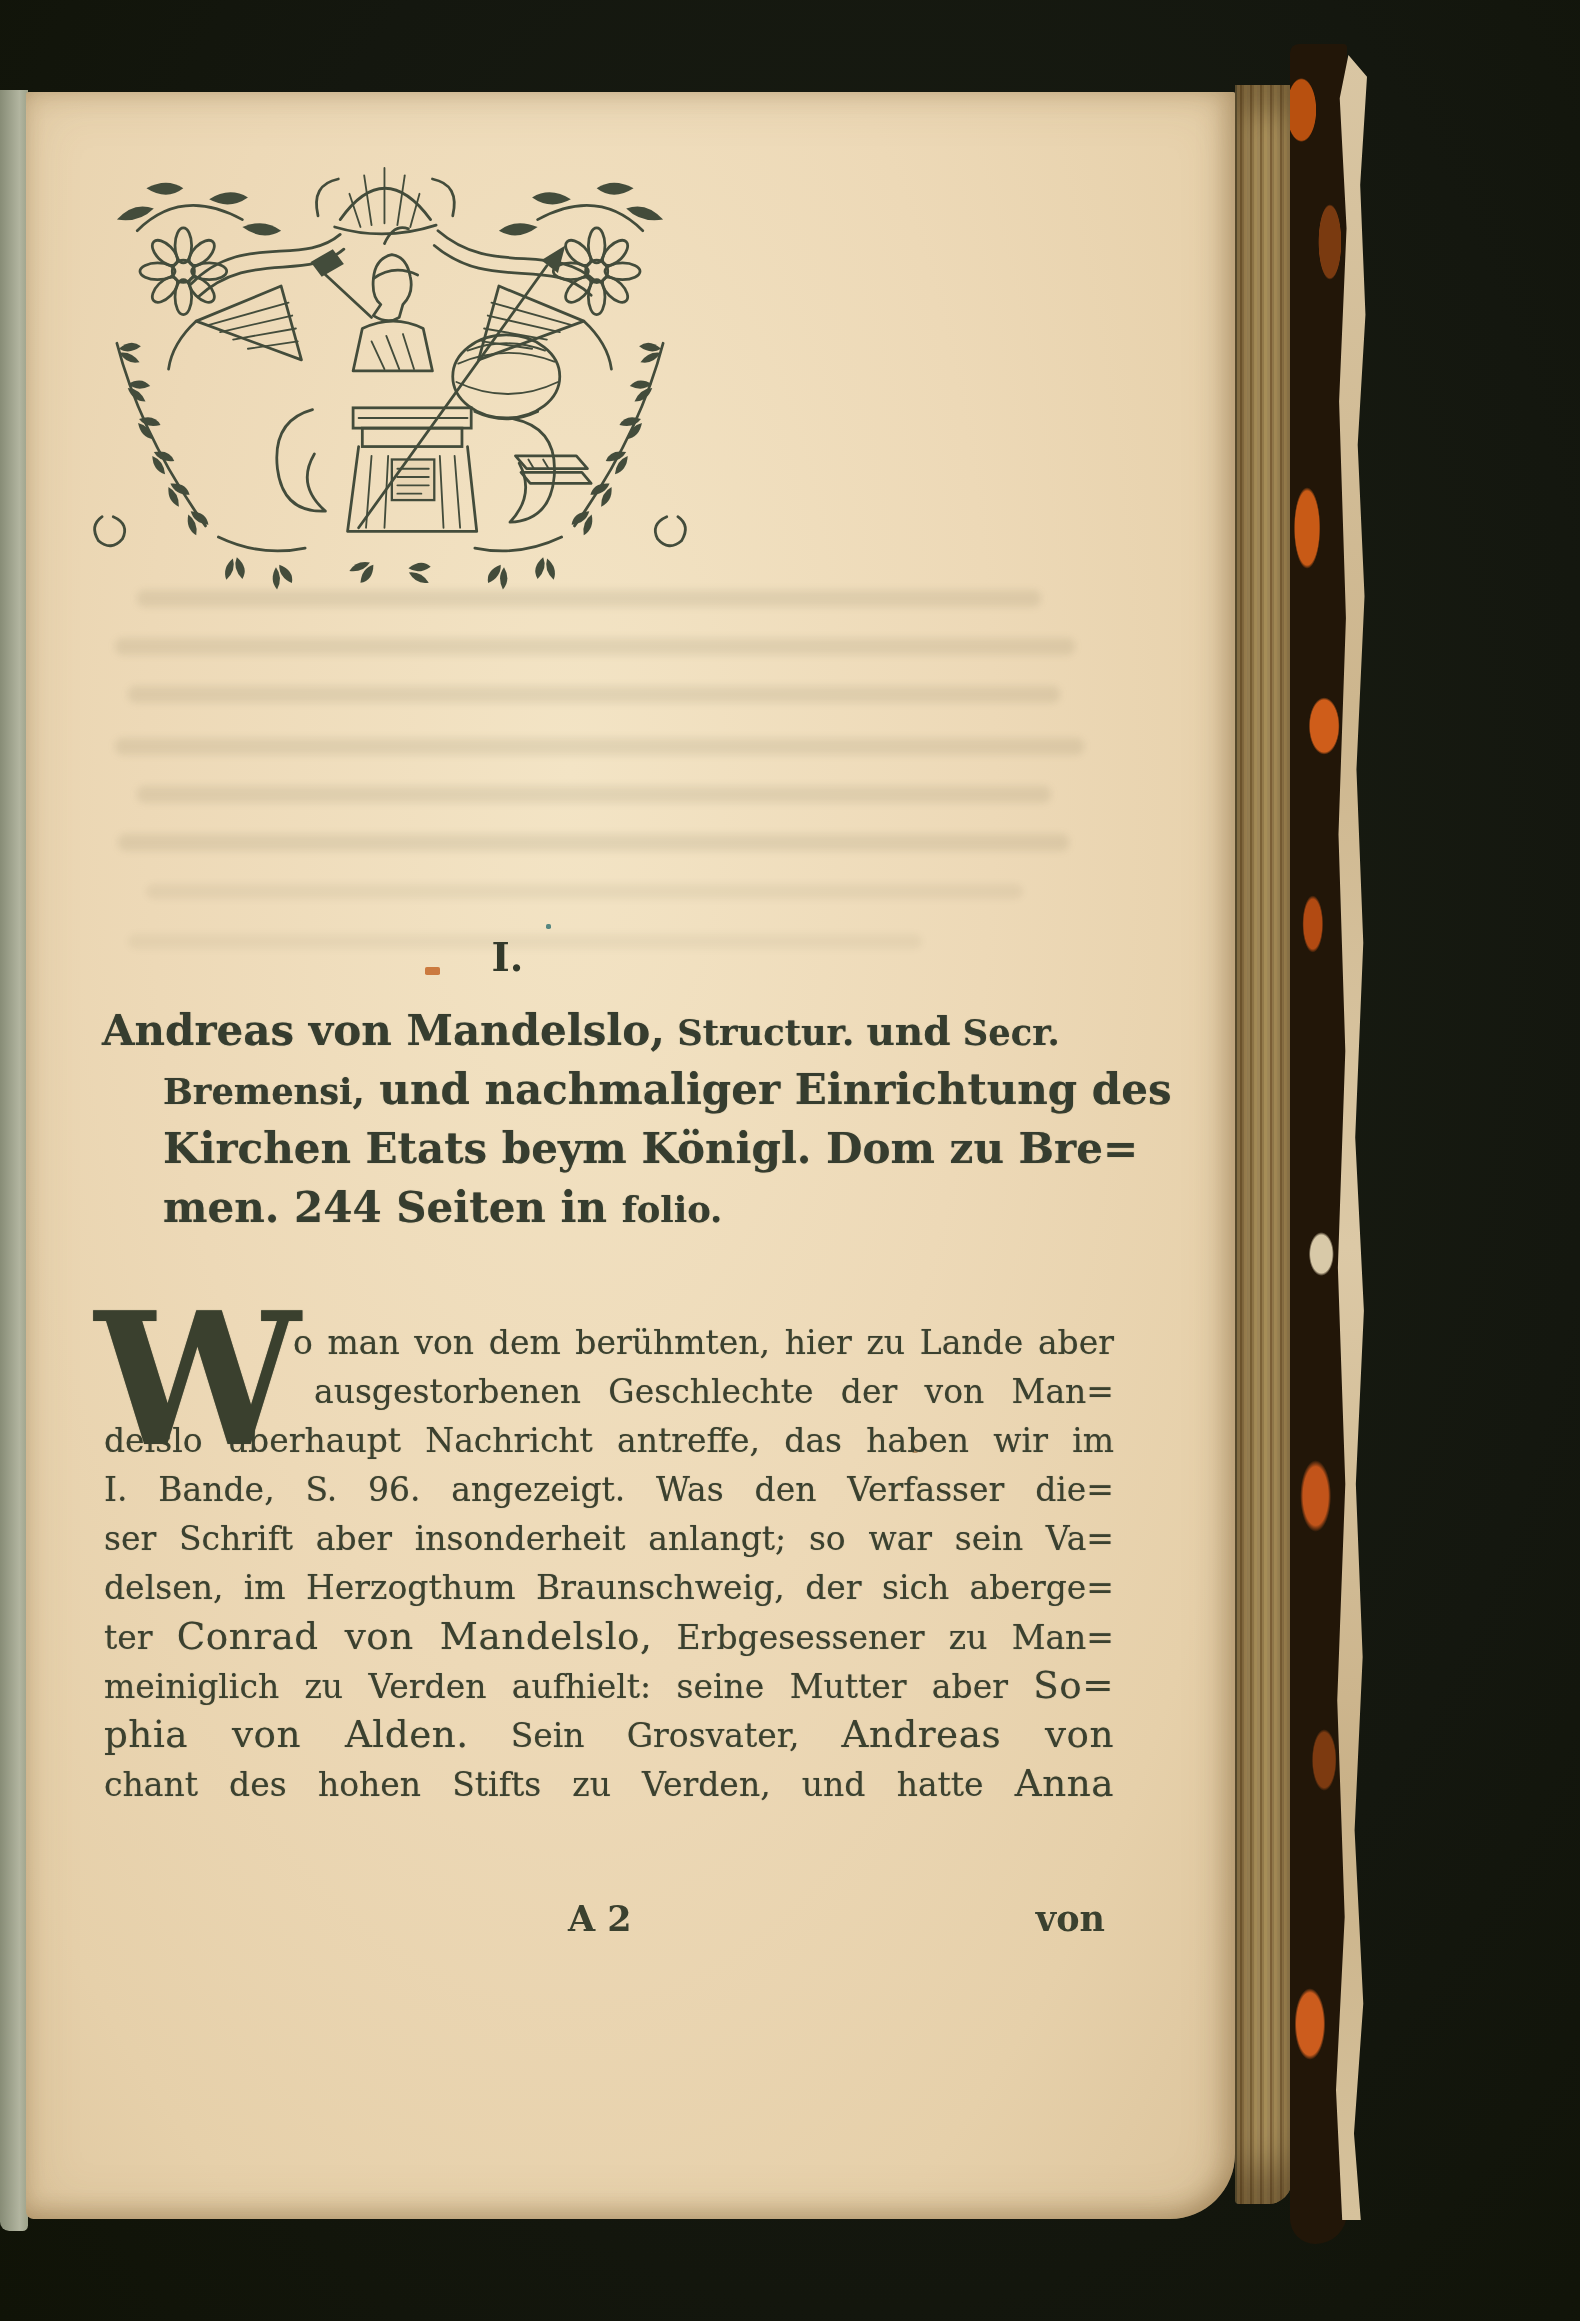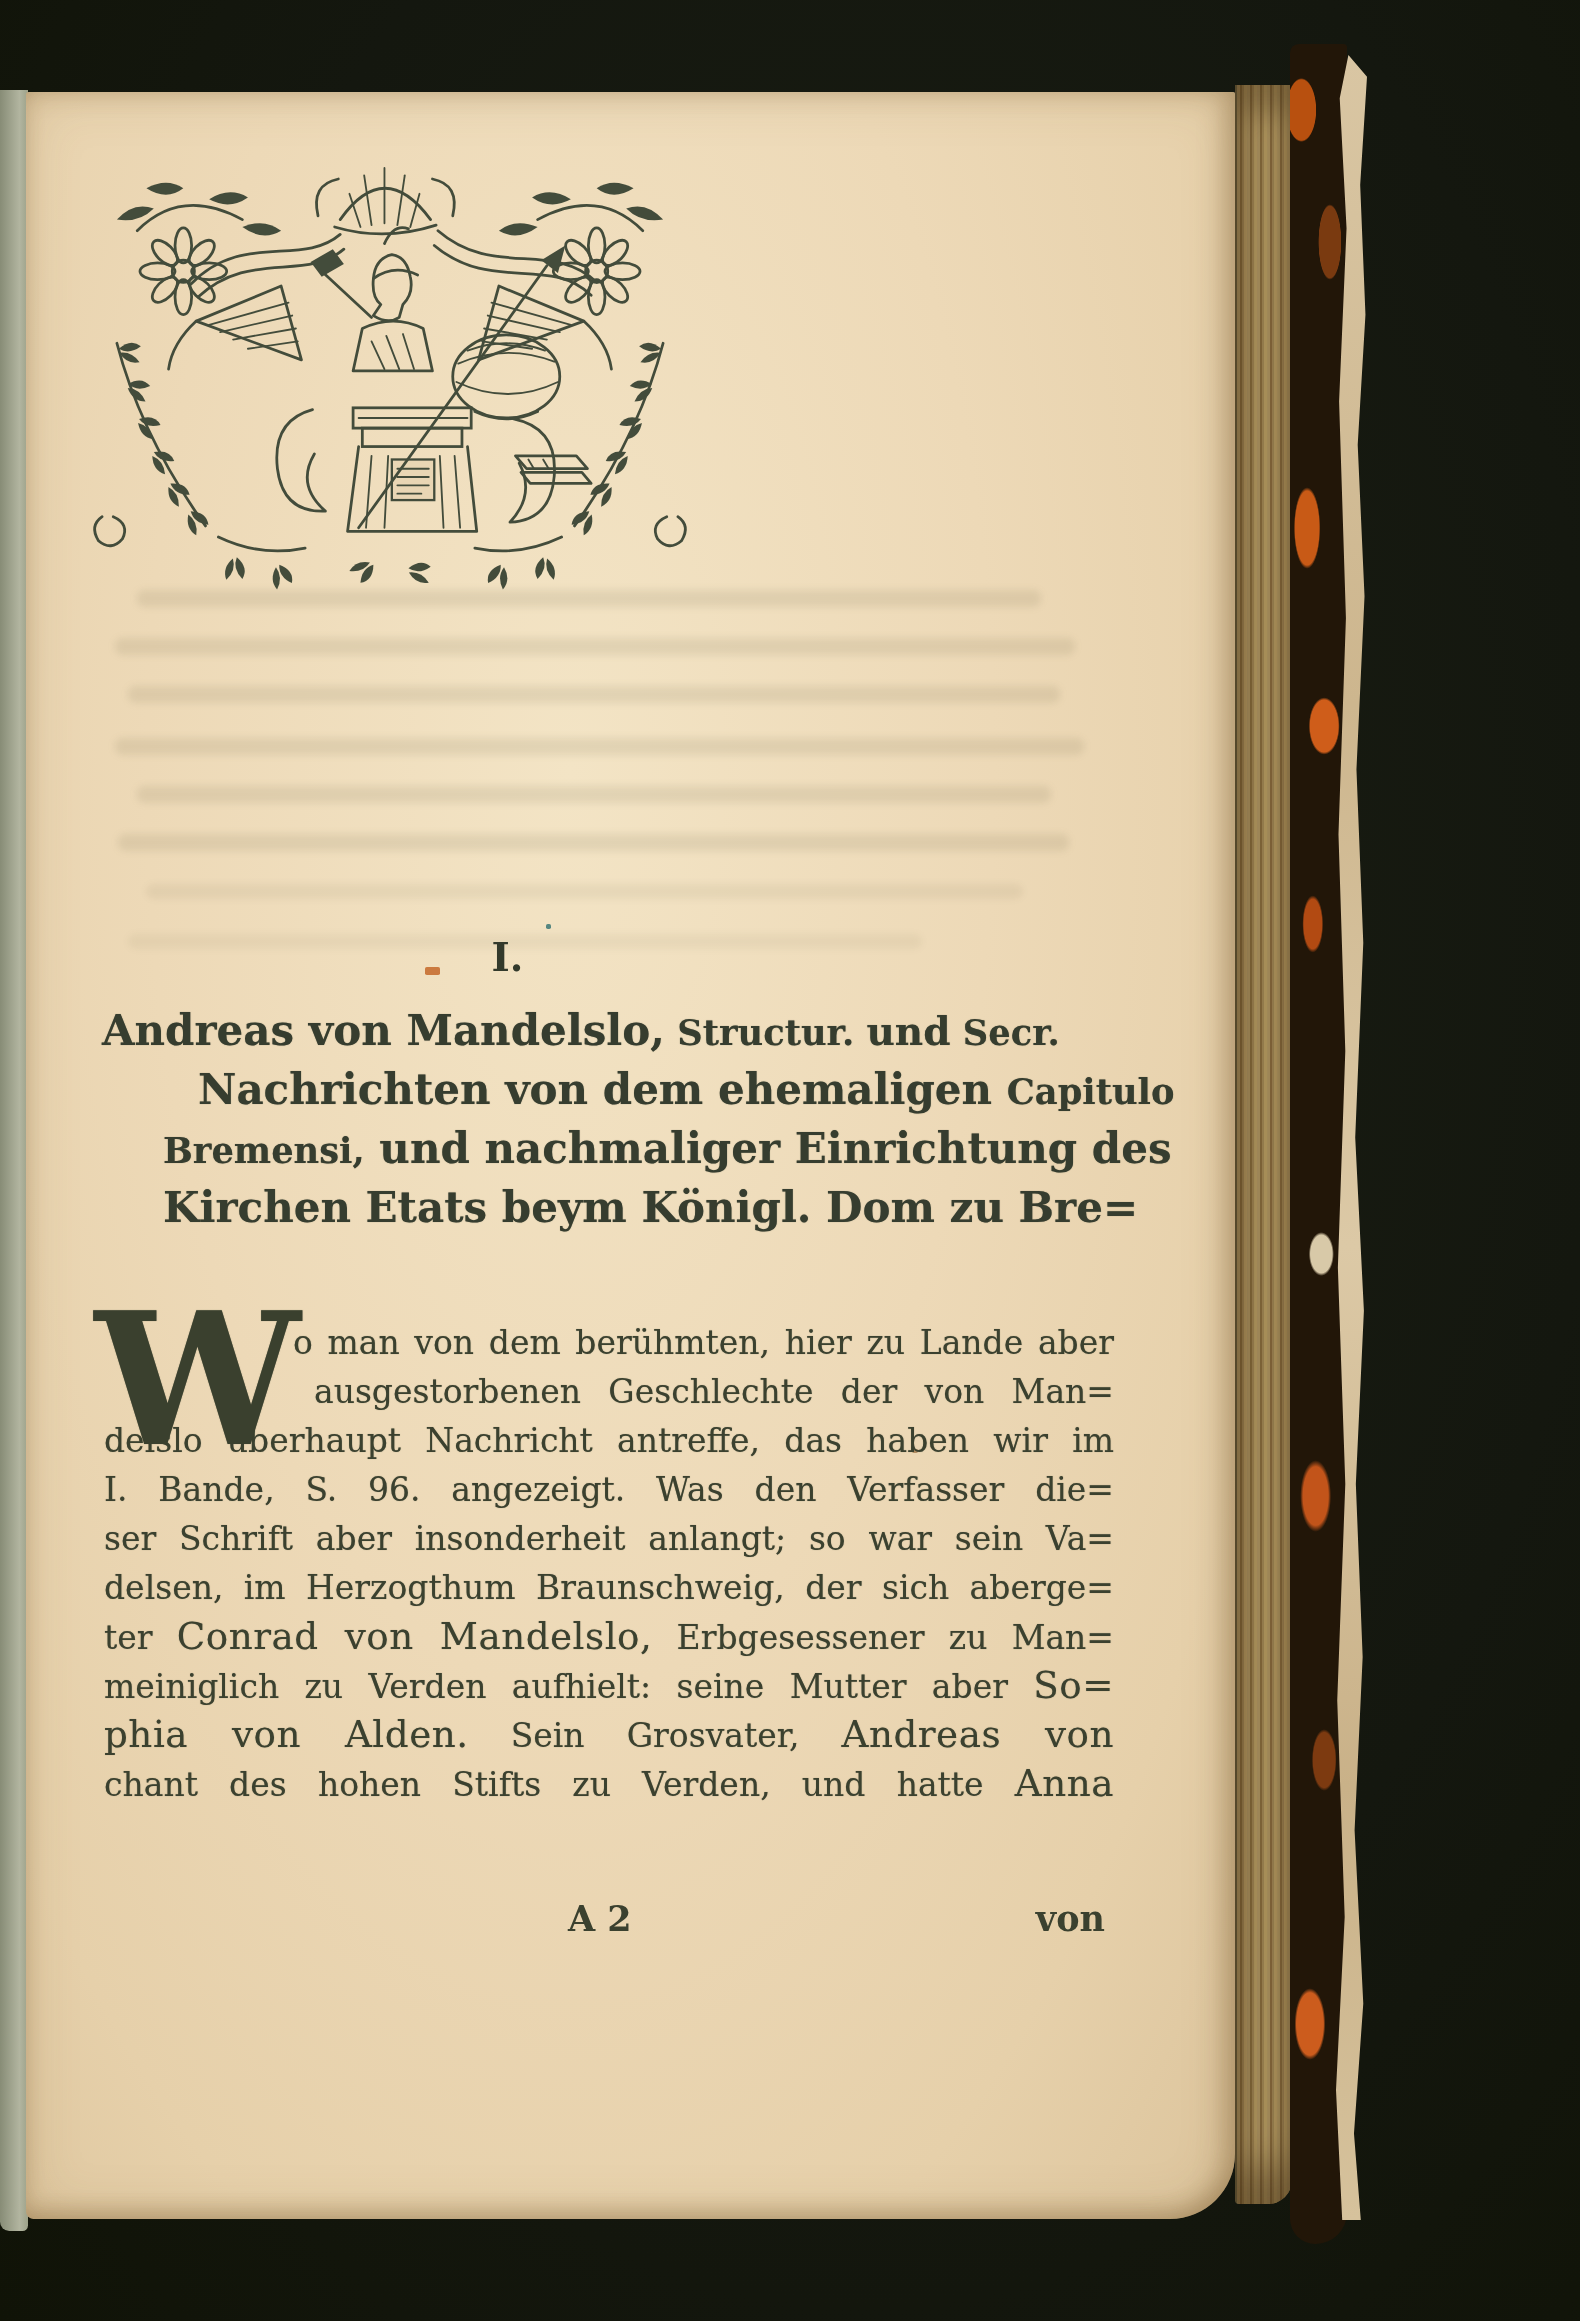--- a/index.html
+++ b/index.html
@@ -195,23 +195,23 @@
     <div class="ghost" style="left:102px;top:842px;width:794px;height:14.8px;opacity:.6;"></div>
 
     <div class="speck" style="left:399px;top:875px;width:14.8px;height:8.3px;background:#c2601f;opacity:.8;"></div>
     <div class="speck" style="left:520px;top:832px;width:4.6px;height:4.6px;background:#2e6f6f;opacity:.8;"></div>
     <div class="speck" style="left:886px;top:1357px;width:5.5px;height:3.7px;background:#8a5a28;opacity:.6;"></div>
 
     <div class="section-number">I.</div>
 
     <div class="heading">
       <div class="h-line"><span class="seg-fb">Andreas von Mandelslo,</span><span class="seg-ant"> Structur. </span><span class="seg-f">und</span><span class="seg-ant"> Secr.</span></div>
-      <div class="h-line h-ind1"><span class="seg-fb">Nachrichten von dem ehemaligen </span><span class="seg-ant">Capitulo</span></div>
       <div class="h-line h-ind2"><span class="seg-ant">Bremensi,</span><span class="seg-fb"> und nachmaliger Einrichtung des</span></div>
       <div class="h-line h-ind2"><span class="seg-fb">Kirchen Etats beym Königl. Dom zu Bre=</span></div>
+      <div class="h-line h-ind2"><span class="seg-fb">men. 244 Seiten in </span><span class="seg-ant">folio.</span></div>
     </div>
 
     <div class="body-block">
       <div class="drop-cap">W</div>
       <div class="b-line dc-pad1"><span>o man von dem berühmten, hier zu Lande aber</span></div>
       <div class="b-line dc-pad2"><span>ausgestorbenen Geschlechte der von Man=</span></div>
       <div class="b-line"><span>delslo überhaupt Nachricht antreffe, das haben wir im</span></div>
       <div class="b-line"><span>I. Bande, S. 96. angezeigt.  Was den Verfasser die=</span></div>
       <div class="b-line"><span>ser Schrift aber insonderheit anlangt;  so war sein Va=</span></div>
       <div class="b-line"><span>delsen, im Herzogthum Braunschweig, der sich aberge=</span></div>

